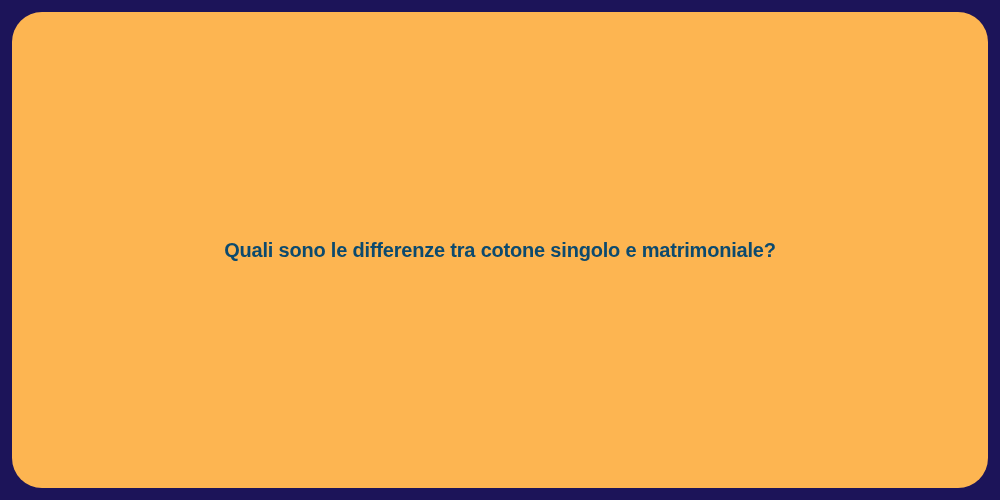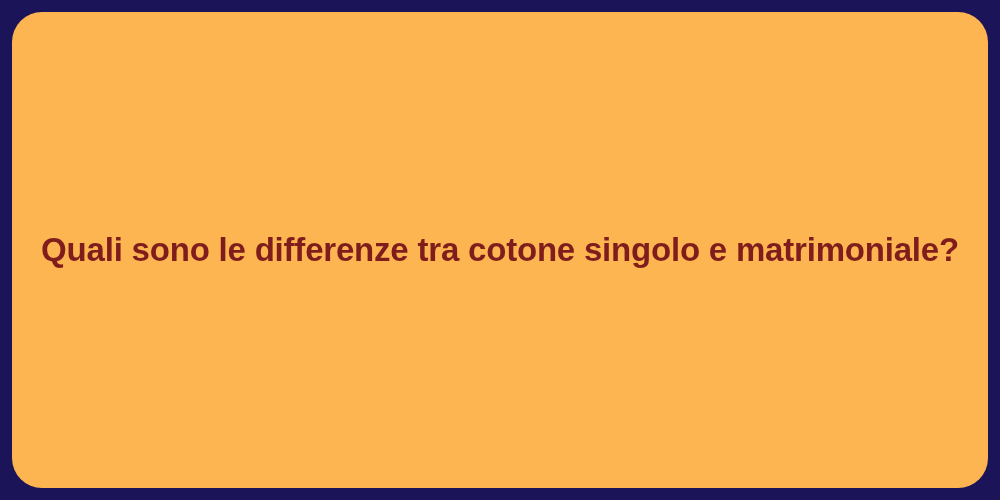--- a/index.html
+++ b/index.html
@@ -30,23 +30,23 @@
     background: #fdb551;
     border-radius: 30px;
     display: flex;
     align-items: center;
     justify-content: center;
     padding: 0 60px;
   }
 
   #question-text {
     margin: 0;
-    color: #7f1d1d;
+    color: #0c4a6e;
     font-family: "Liberation Sans", sans-serif;
-    font-size: 33px;
+    font-size: 20px;
     font-weight: 700;
     line-height: 1.25;
     letter-spacing: -0.2px;
     text-align: center;
     white-space: nowrap;
   }
 </style>
 </head>
 <body>
 

